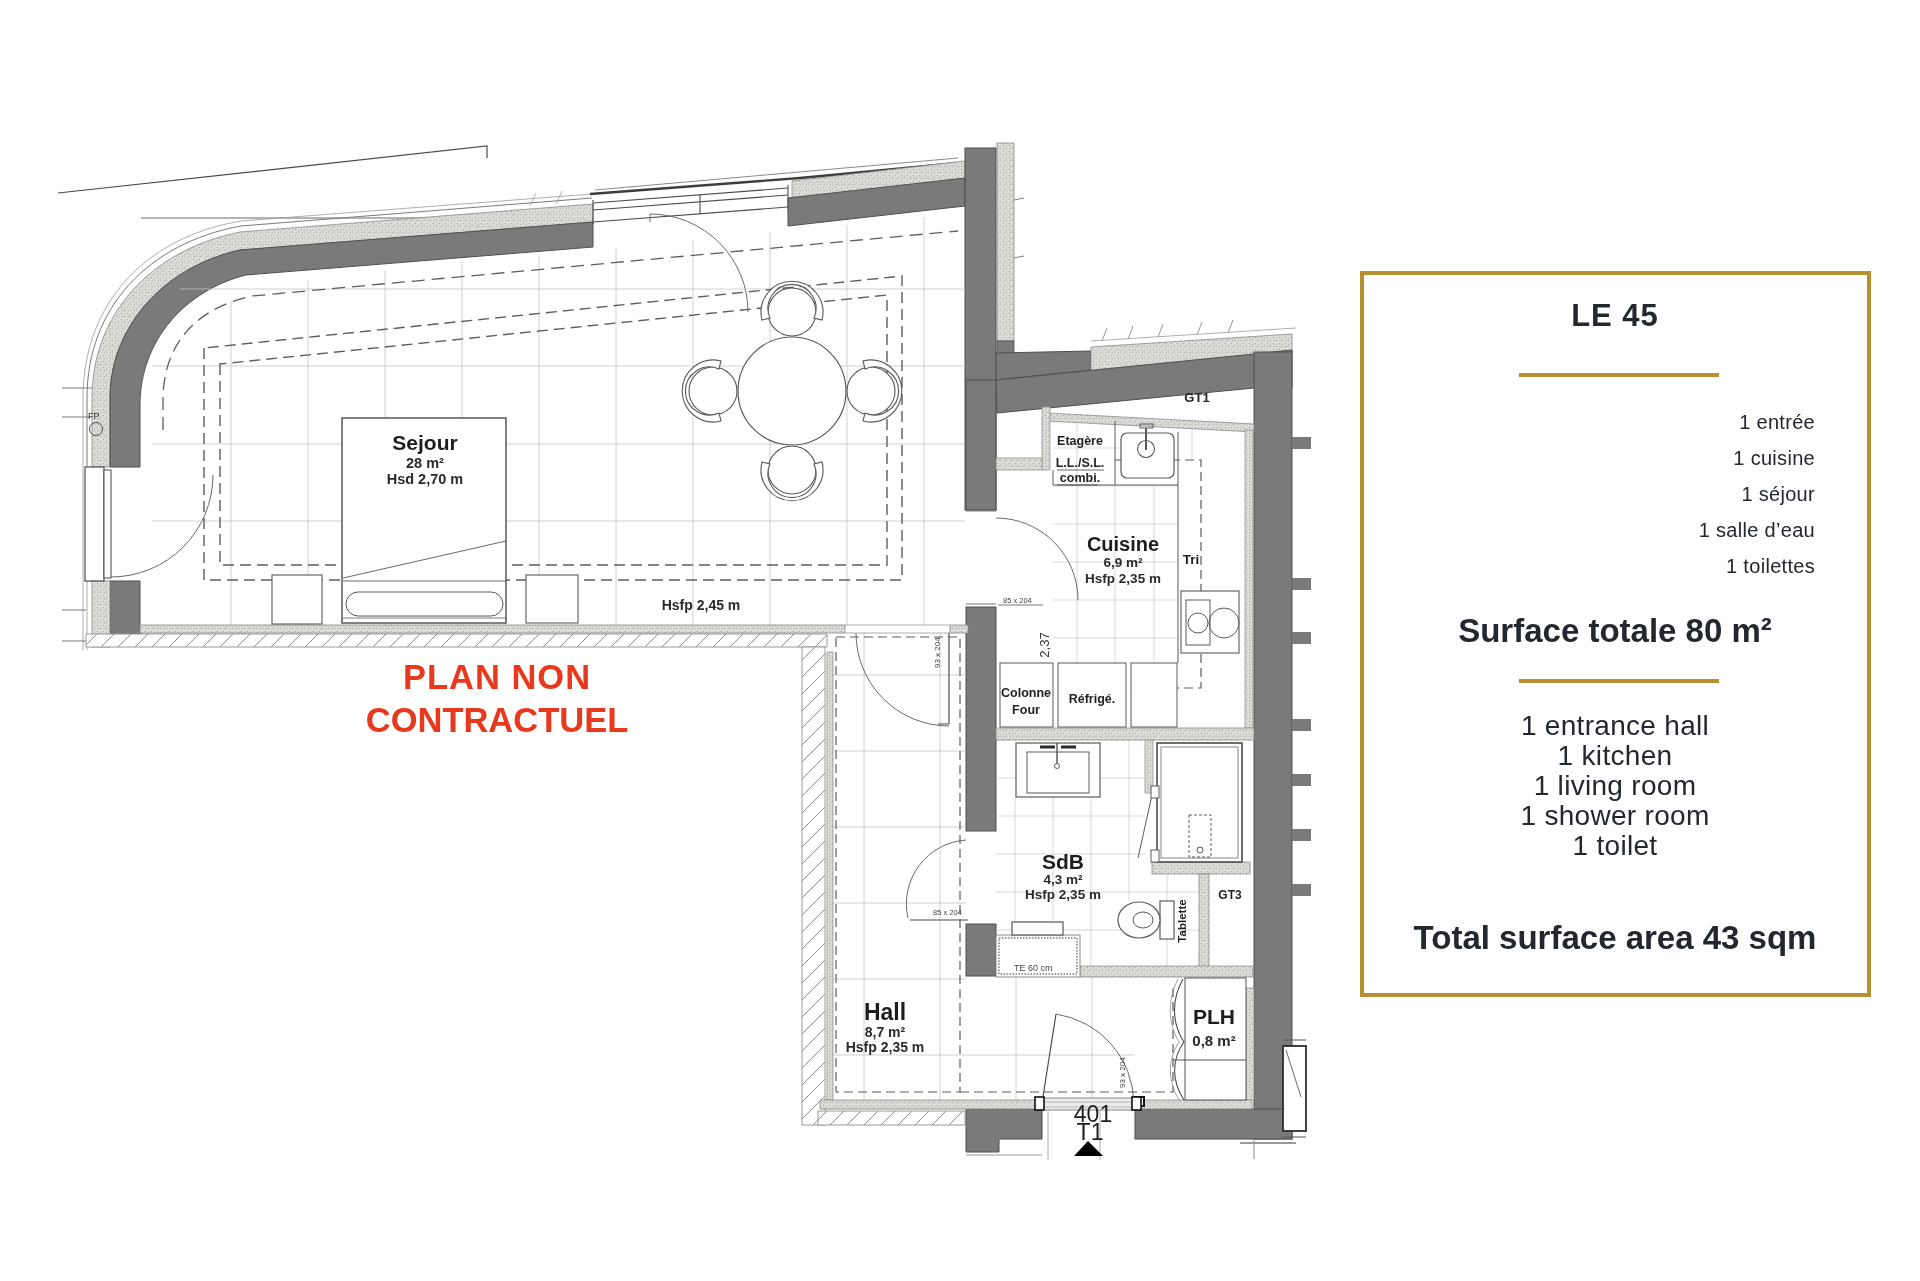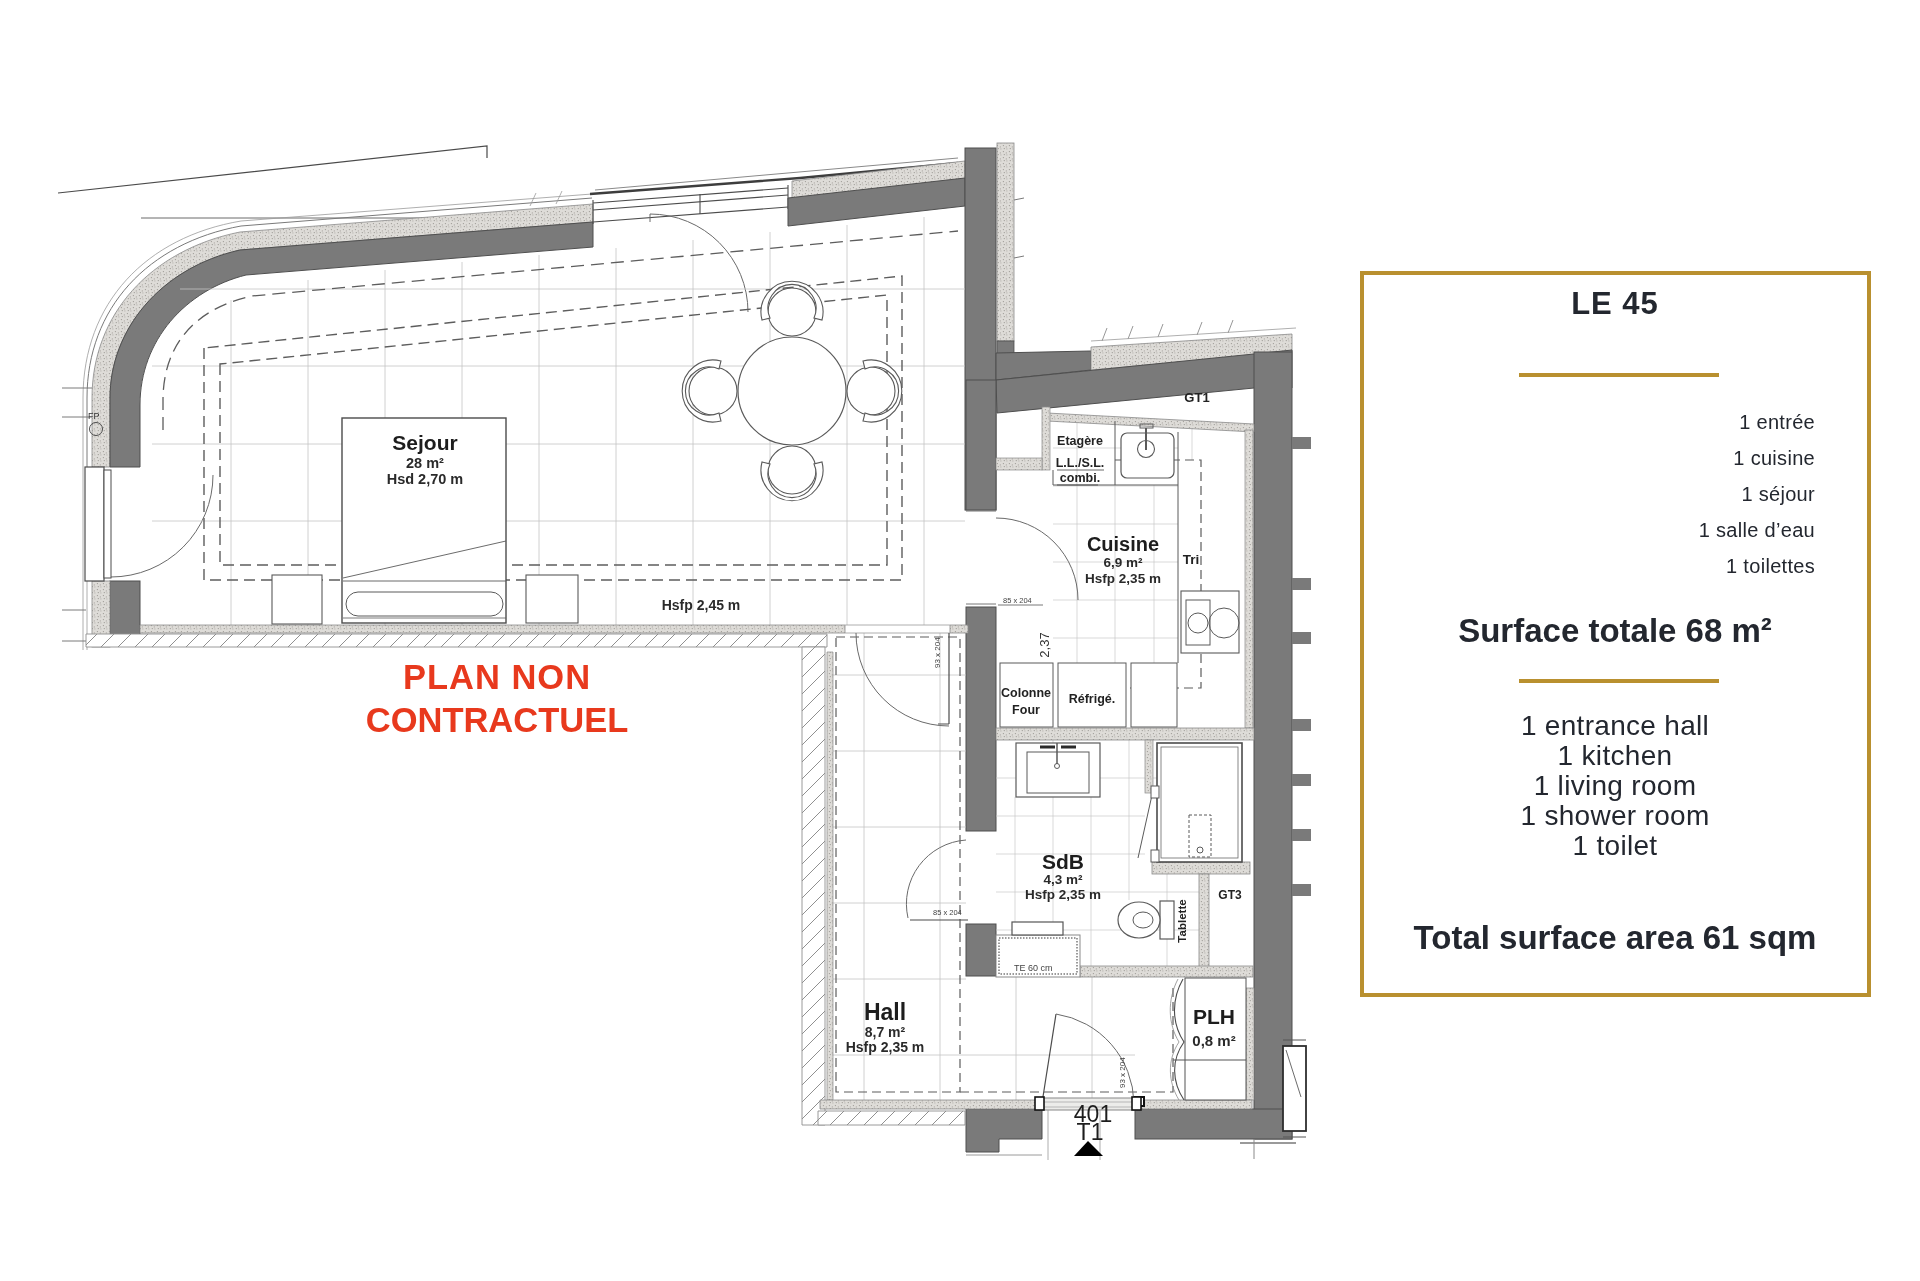--- a/index.html
+++ b/index.html
@@ -357,25 +357,25 @@
 
 <path d="M530,206 L536,193 M556,204 L562,191" stroke="#9a9a9a" stroke-width="0.8" fill="none"></path>
 
 <text x="497" y="689" font-size="34.5" font-weight="bold" fill="#e8391d" text-anchor="middle" letter-spacing="1">PLAN NON</text>
 <text x="497" y="732" font-size="34.5" font-weight="bold" fill="#e8391d" text-anchor="middle">CONTRACTUEL</text>
 </g>
 </svg>
 
 <div class="abs" style="left:1360px;top:271px;width:503px;height:718px;border:4px solid #b9902f;"></div>
 
-<div class="abs panel-item" style="left:1460px;top:286px;width:310px;font-size:31px;font-weight:bold;letter-spacing:1px;">LE 45</div>
+<div class="abs panel-item" style="left:1460px;top:298px;width:310px;font-size:31px;font-weight:bold;letter-spacing:1px;">LE 45</div>
 
 <div class="abs" style="left:1519px;top:373px;width:200px;height:4px;background:#b9902f;"></div>
 
 <div class="abs panel-item" style="left:1415px;top:404px;width:400px;font-size:20px;line-height:36px;letter-spacing:0.3px;text-align:right;">1 entrée<br>1 cuisine<br>1 séjour<br>1 salle d’eau<br>1 toilettes</div>
 
-<div class="abs panel-item" style="left:1415px;top:612px;width:400px;font-size:33px;font-weight:bold;">Surface totale 68 m²</div>
+<div class="abs panel-item" style="left:1415px;top:612px;width:400px;font-size:33px;font-weight:bold;">Surface totale 80 m²</div>
 
 <div class="abs" style="left:1519px;top:679px;width:200px;height:4px;background:#b9902f;"></div>
 
 <div class="abs panel-item" style="left:1415px;top:711px;width:400px;font-size:28px;line-height:30px;letter-spacing:0.3px;">1 entrance hall<br>1 kitchen<br>1 living room<br>1 shower room<br>1 toilet</div>
 
-<div class="abs panel-item" style="left:1395px;top:919px;width:440px;font-size:33px;font-weight:bold;">Total surface area 61 sqm</div>
+<div class="abs panel-item" style="left:1395px;top:919px;width:440px;font-size:33px;font-weight:bold;">Total surface area 43 sqm</div>
 
 </body></html>

